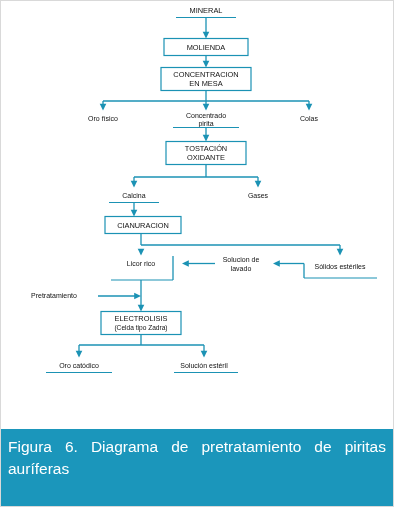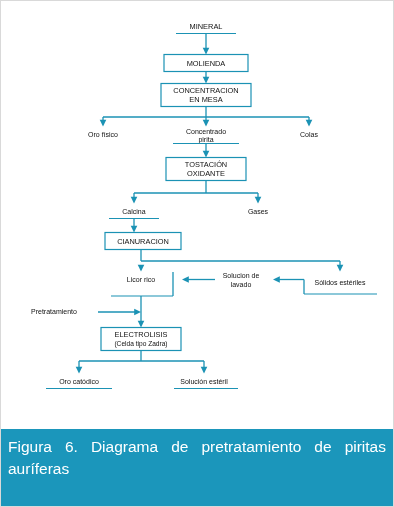--- a/index.html
+++ b/index.html
@@ -14,21 +14,21 @@
     position: relative;
     width: 394px;
     height: 507px;
     background: #ffffff;
     border: 1px solid #d9d9d9;
     box-sizing: border-box;
     overflow: hidden;
   }
   #diagram-area {
     position: absolute;
-    left: 0; top: 16px;
+    left: 0; top: 0;
     width: 394px;
     height: 400px;
   }
   #flow-svg {
     display: block;
     width: 394px;
     height: 400px;
   }
   .node-box {
     fill: #ffffff;

